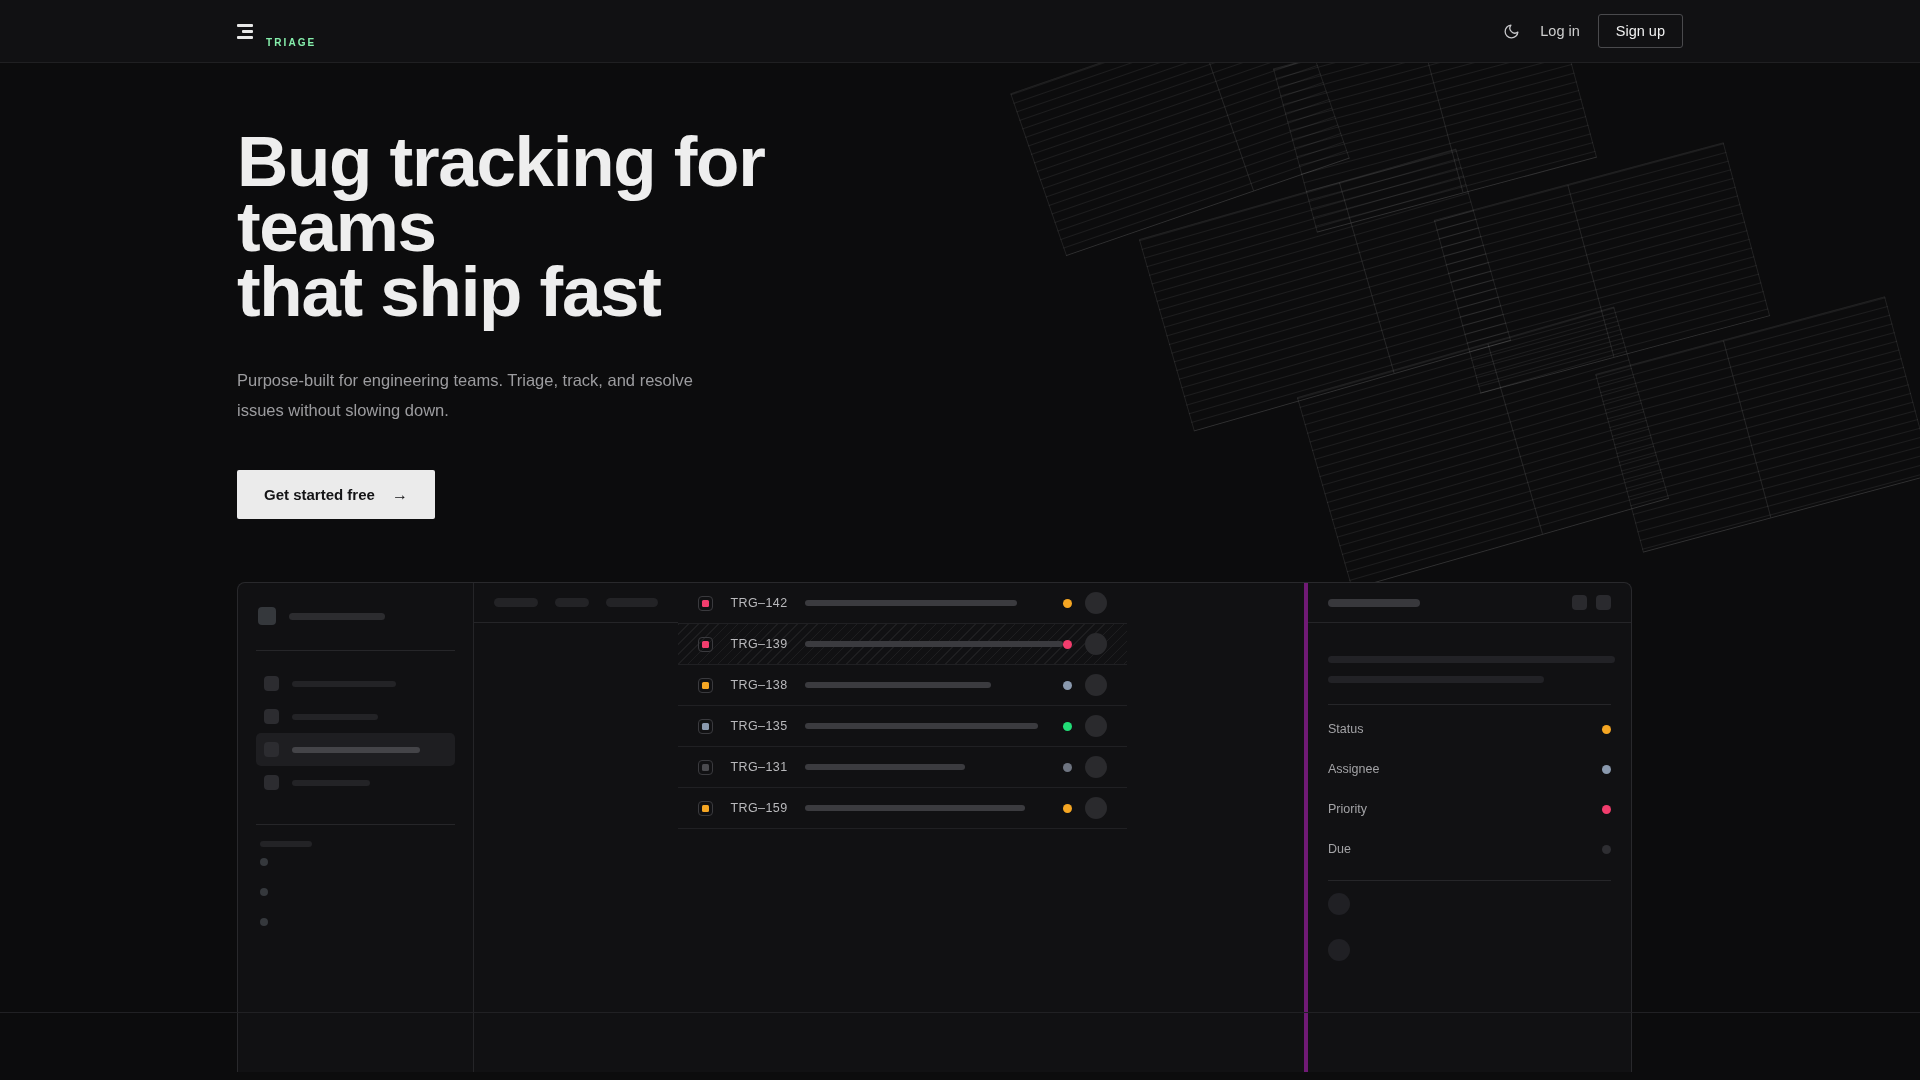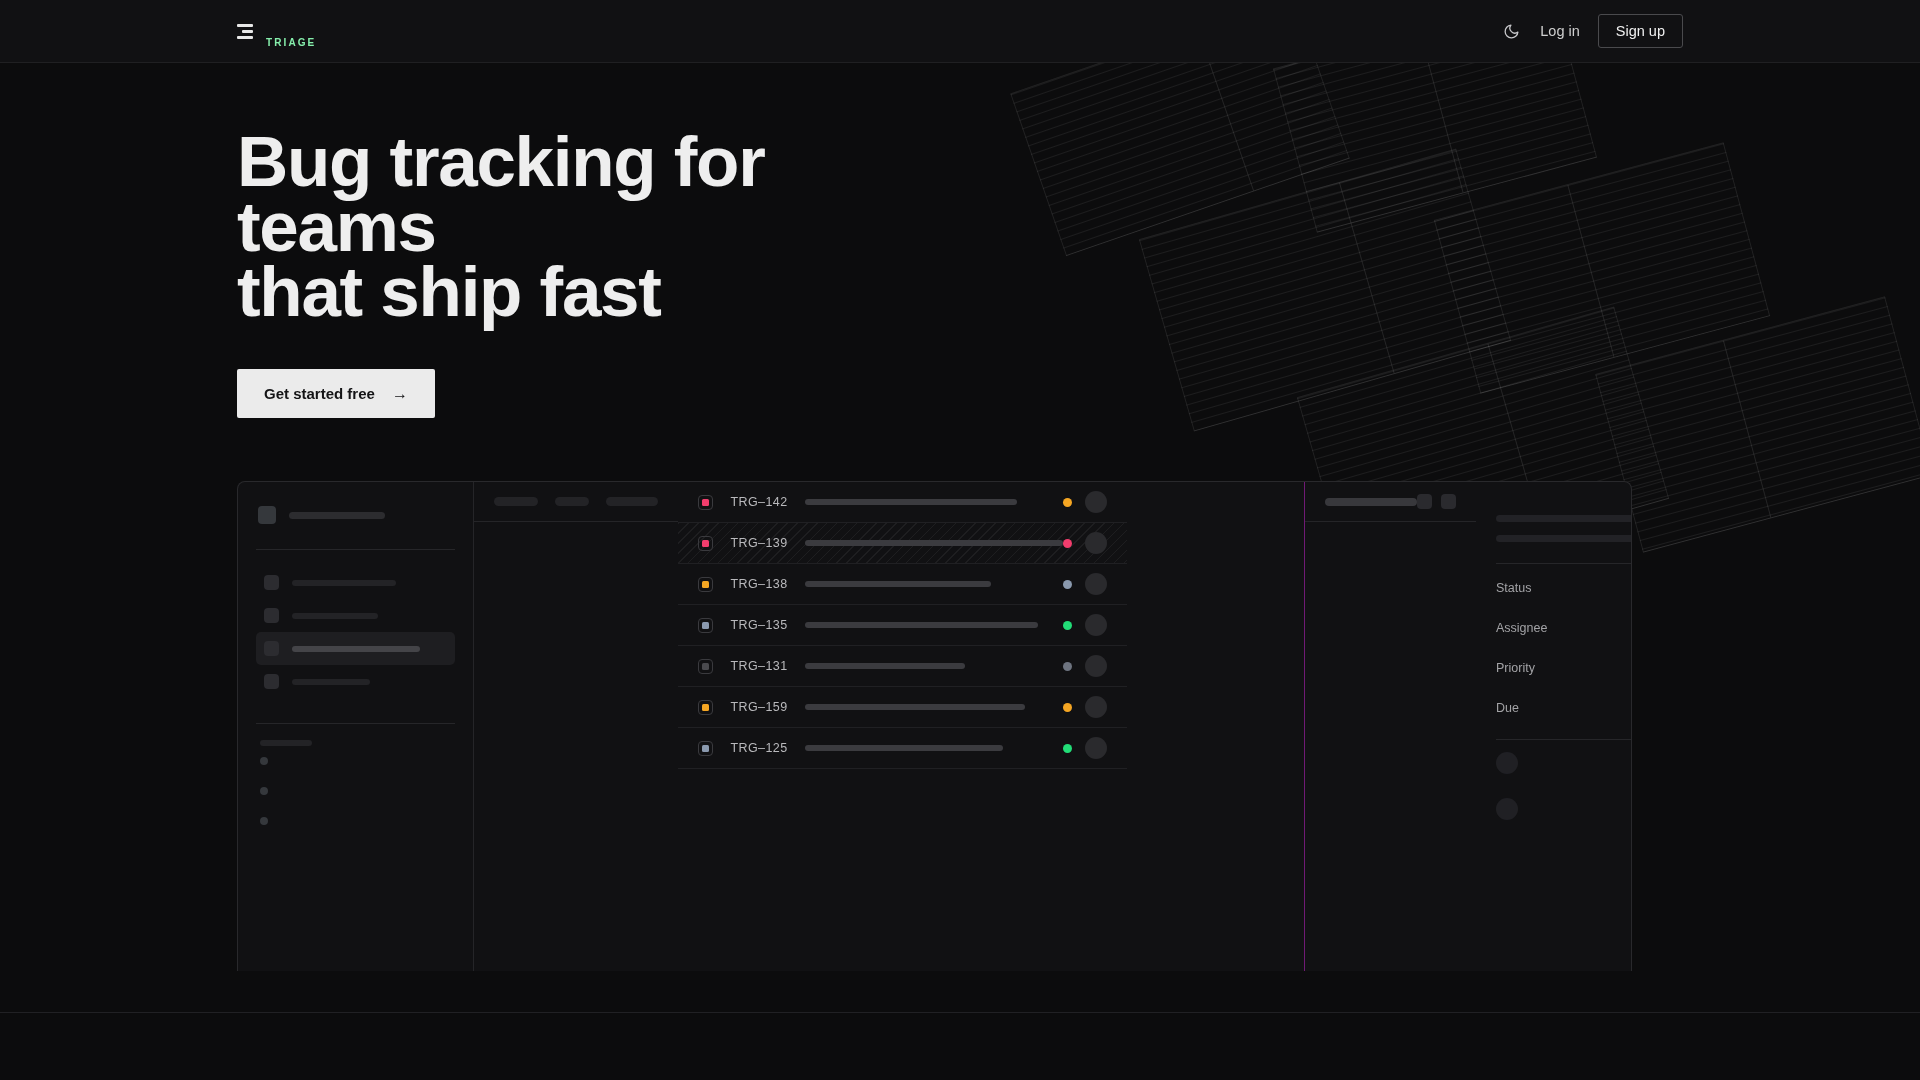--- a/index.html
+++ b/index.html
@@ -160,22 +160,22 @@
     width:66px; flex:0 0 66px; white-space:nowrap;
   }
   .issue-title { height:6px; border-radius:3px; background:#3b3b3f; margin-left:13px; }
   .issue-right { margin-left:auto; display:flex; align-items:center; gap:13px; }
   .status-dot { width:9px; height:9px; border-radius:50%; }
   .row-avatar { width:22px; height:22px; border-radius:50%; background:#2a2a2d; }
 
   
   .mock-detail {
     width:327px; flex:0 0 327px;
-    border-left:1px solid #701a75;
-    display:flex; flex-direction:row;
+    border-left:4px solid #701a75;
+    display:flex; flex-direction:column;
   }
   .detail-head {
     height:40px; flex:0 0 40px;
     border-bottom:1px solid #252528;
     display:flex; align-items:center; padding:0 20px;
   }
   .detail-head .title-sk { height:8px; width:92px; border-radius:4px; background:#38383c; }
   .detail-head .acts { margin-left:auto; display:flex; gap:9px; }
   .detail-head .acts span { width:15px; height:15px; border-radius:4px; background:#2a2a2e; cursor:pointer; }
   .detail-body { padding:20px 20px 0 20px; }
@@ -242,20 +242,21 @@
       <span class="link-login">Log in</span>
       <button class="btn-signup">Sign up</button>
     </div>
   </header>
 
   <section class="hero">
     <h1>
       <span>Bug tracking for teams</span><br>
       <span>that ship fast</span>
     </h1>
+    <p>Purpose-built for engineering teams. Triage, track, and resolve issues without slowing down.</p>
     <button class="cta">
       <span>Get started free</span>
       <span class="arrow">→</span>
     </button>
   </section>
 
   <section class="mock">
 
     <aside class="mock-sidebar">
       <div class="ws">
@@ -362,31 +363,20 @@
             <span class="pr-box">
               <i style="background:#f5a623"></i>
             </span>
             <span class="issue-id">TRG–159</span>
             <span class="issue-title" style="width:220px"></span>
             <span class="issue-right">
               <span class="status-dot" style="background:#f5a623"></span>
               <span class="row-avatar"></span>
             </span>
           </div>
-          <div class="issue-row">
-            <span class="pr-box">
-              <i style="background:#8a99ae"></i>
-            </span>
-            <span class="issue-id">TRG–125</span>
-            <span class="issue-title" style="width:198px"></span>
-            <span class="issue-right">
-              <span class="status-dot" style="background:#22dd77"></span>
-              <span class="row-avatar"></span>
-            </span>
-          </div>
         </div>
     </main>
 
     <aside class="mock-detail">
       <div class="detail-head">
         <span class="title-sk"></span>
         <span class="acts" id="detail-actions">
             <span></span>
             <span></span>
           </span>

